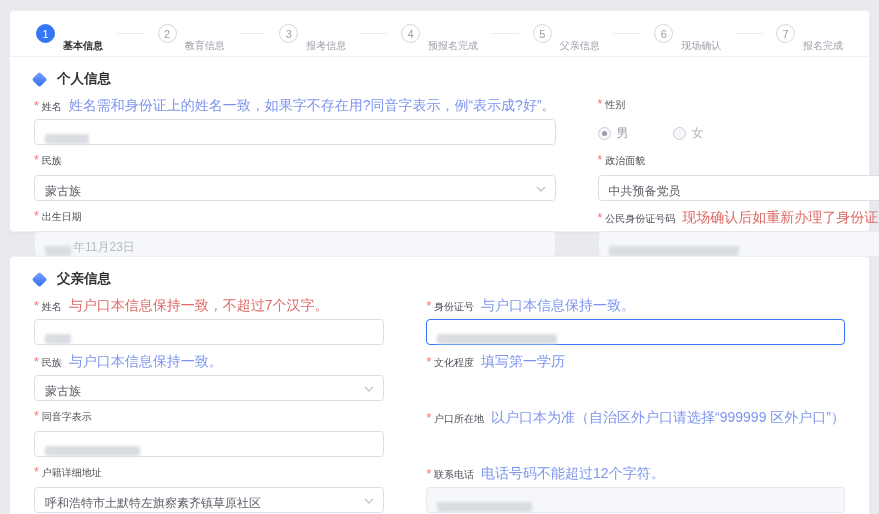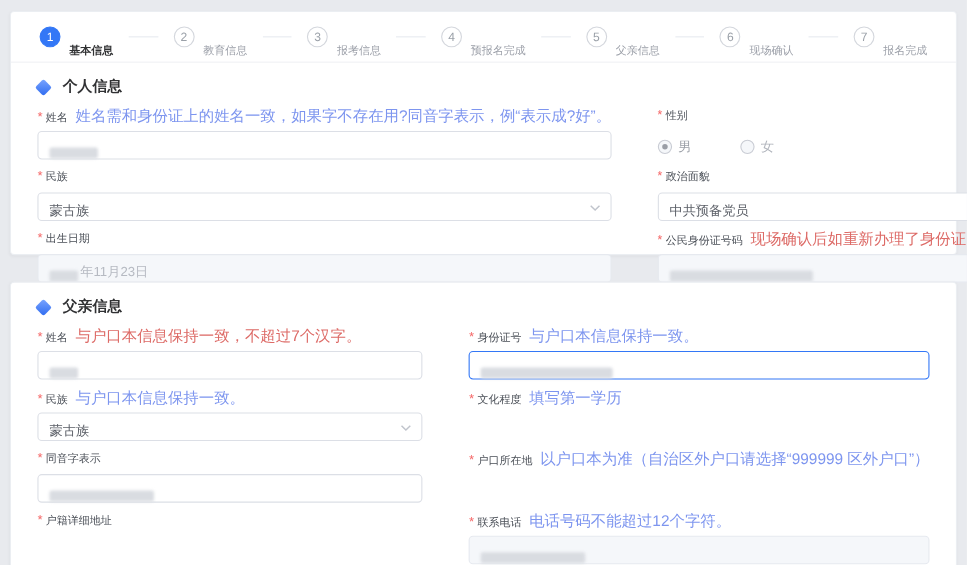--- a/index.html
+++ b/index.html
@@ -294,20 +294,26 @@
         <span class="lbl">户口所在地</span>
         <span class="hint hint-blue">以户口本为准（自治区外户口请选择“999999 区外户口”）</span>
       </div>
     </div>
 
     <div class="field">
       <div class="label-row">
         <span class="req">*</span>
         <span class="lbl">户籍详细地址</span>
       </div>
+      <div class="control select">
+        <span>呼和浩特市土默特左旗察素齐镇草原社区</span>
+        <svg class="chev" width="10" height="10" viewBox="0 0 10 10">
+            <polyline points="1,3 5,7 9,3" fill="none" stroke="#c0c4cc" stroke-width="1.3"></polyline>
+          </svg>
+      </div>
     </div>
 
     <div class="field">
       <div class="label-row">
         <span class="req">*</span>
         <span class="lbl">联系电话</span>
         <span class="hint hint-blue">电话号码不能超过12个字符。</span>
       </div>
       <div class="control disabled">
         <span class="redact w95"></span>

